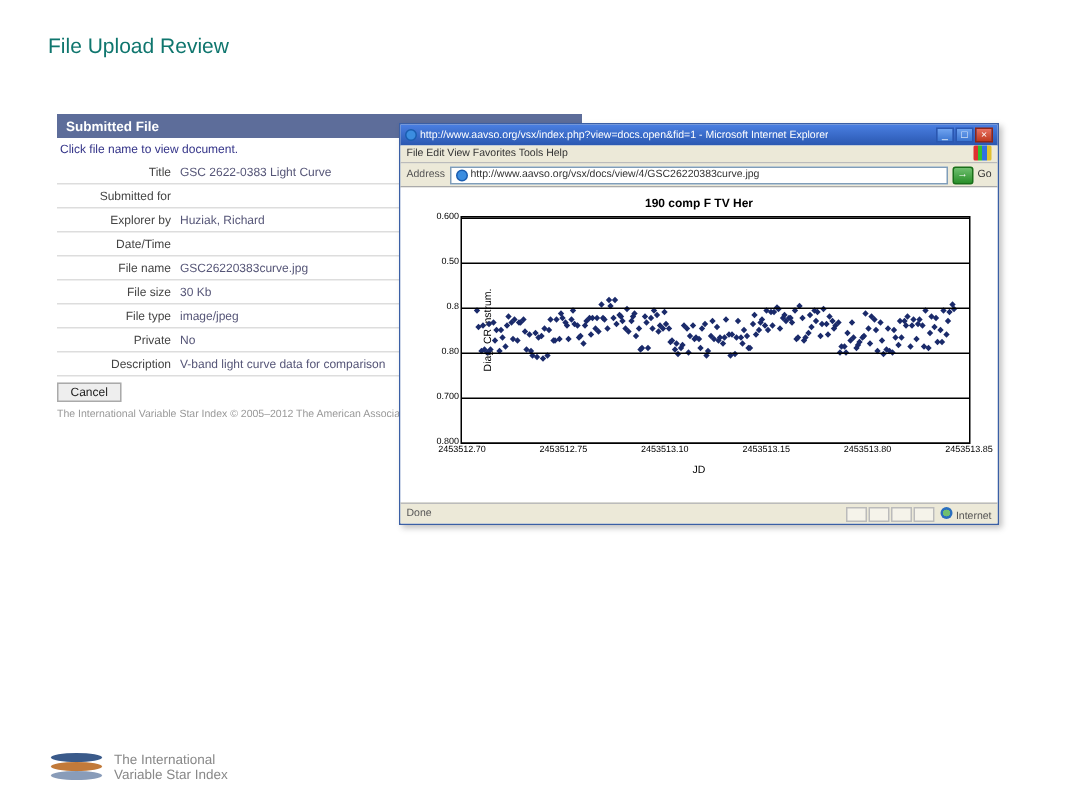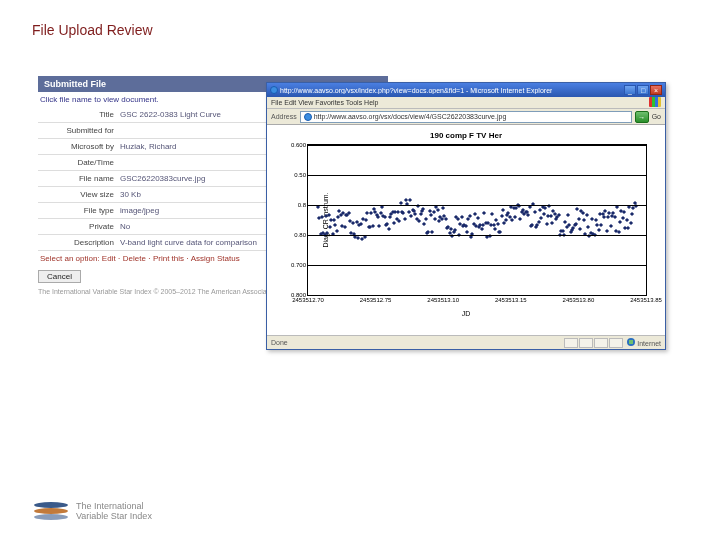--- a/index.html
+++ b/index.html
@@ -1,17 +1,17 @@
 <!DOCTYPE html>
 <html><head>
 <meta charset="utf-8">
 <style>
   * { box-sizing: border-box; margin: 0; padding: 0; }
   body { width: 720px; height: 540px; background: #fff; font-family: Arial, sans-serif; font-size: 9px; color: #333; position: relative; overflow: hidden; }
-  .page-title { position: absolute; top: 22px; left: 32px; font-size: 14px; color: #7f1d1d; }
+  .page-title { position: absolute; top: 22px; left: 32px; font-size: 14px; color: #0f766e; }
   .form-pane { position: absolute; top: 76px; left: 38px; width: 350px; }
   .form-header { background: #5d6d9a; color: #fff; font-size: 9px; padding: 3px 6px; font-weight: bold; }
   .form-row { display: flex; border-bottom: 1px solid #ddd; min-height: 16px; align-items: center; font-size: 8px; }
   .form-row .lbl { width: 82px; text-align: right; padding-right: 6px; color: #444; }
   .form-row .val { flex: 1; color: #557; }
   .form-note { font-size: 8px; color: #338; padding: 3px 2px; }
   .link-row { font-size: 8px; color: #a0342a; padding: 3px 2px; }
   .btn-cancel { display: inline-block; background: #eee; border: 1px solid #aaa; padding: 1px 8px; font-size: 8px; color: #222; margin-top: 4px; }
   .footlinks { margin-top: 10px; font-size: 8px; color: #555; }
   .fl { margin-right: 6px; }
@@ -68,48 +68,47 @@
   <div id="form-rows">
       <div class="form-row">
         <span class="lbl">Title</span>
         <span class="val">GSC 2622-0383 Light Curve</span>
       </div>
       <div class="form-row">
         <span class="lbl">Submitted for</span>
         <span class="val"></span>
       </div>
       <div class="form-row">
-        <span class="lbl">Microsoft by</span>
+        <span class="lbl">Explorer by</span>
         <span class="val">Huziak, Richard</span>
       </div>
       <div class="form-row">
         <span class="lbl">Date/Time</span>
       </div>
       <div class="form-row">
         <span class="lbl">File name</span>
         <span class="val">GSC26220383curve.jpg</span>
       </div>
       <div class="form-row">
-        <span class="lbl">View size</span>
+        <span class="lbl">File size</span>
         <span class="val">30 Kb</span>
       </div>
       <div class="form-row">
         <span class="lbl">File type</span>
         <span class="val">image/jpeg</span>
       </div>
       <div class="form-row">
         <span class="lbl">Private</span>
         <span class="val">No</span>
       </div>
       <div class="form-row">
         <span class="lbl">Description</span>
         <span class="val">V-band light curve data for comparison</span>
       </div>
     </div>
-  <div class="link-row">Select an option: Edit · Delete · Print this · Assign Status</div>
   <span class="btn-cancel">Cancel</span>
   <div class="copyright">The International Variable Star Index
 © 2005–2012 The American Association of Variable
 Version 1.0 β</div>
 </div>
 
 <div class="ie-window">
   <div class="ie-titlebar">
     <span class="title">
         <span class="ie-e"></span>

